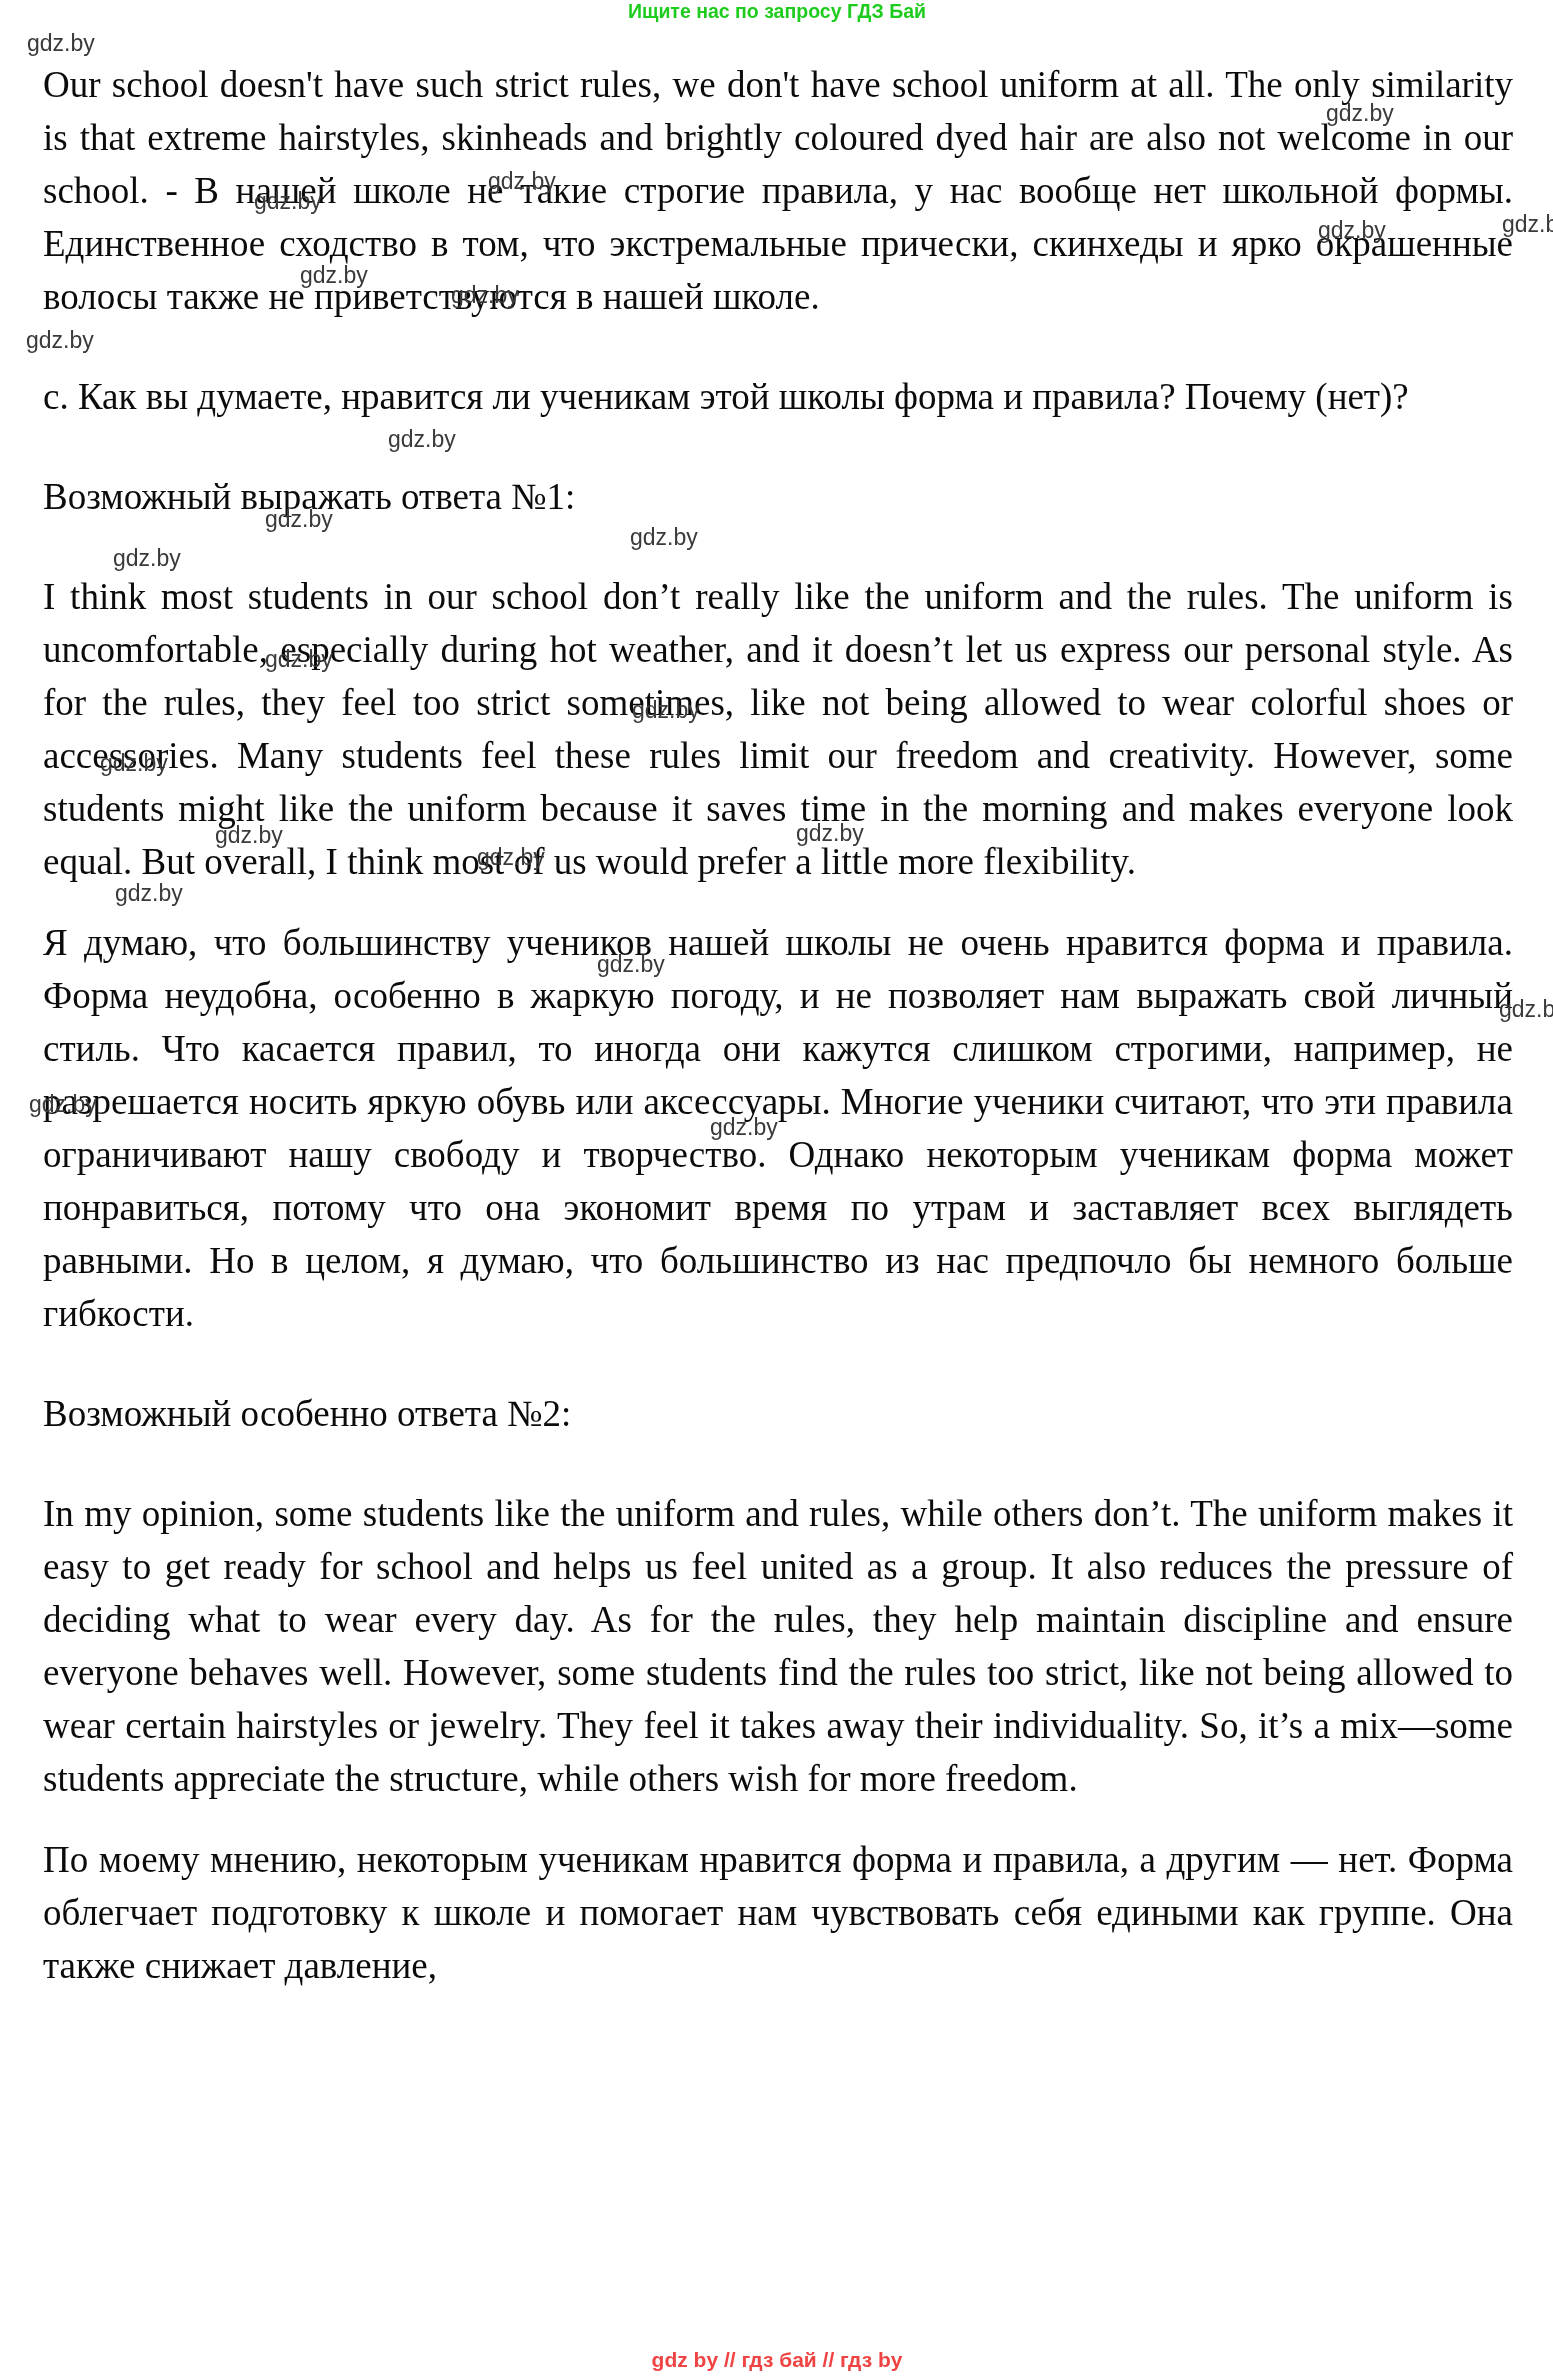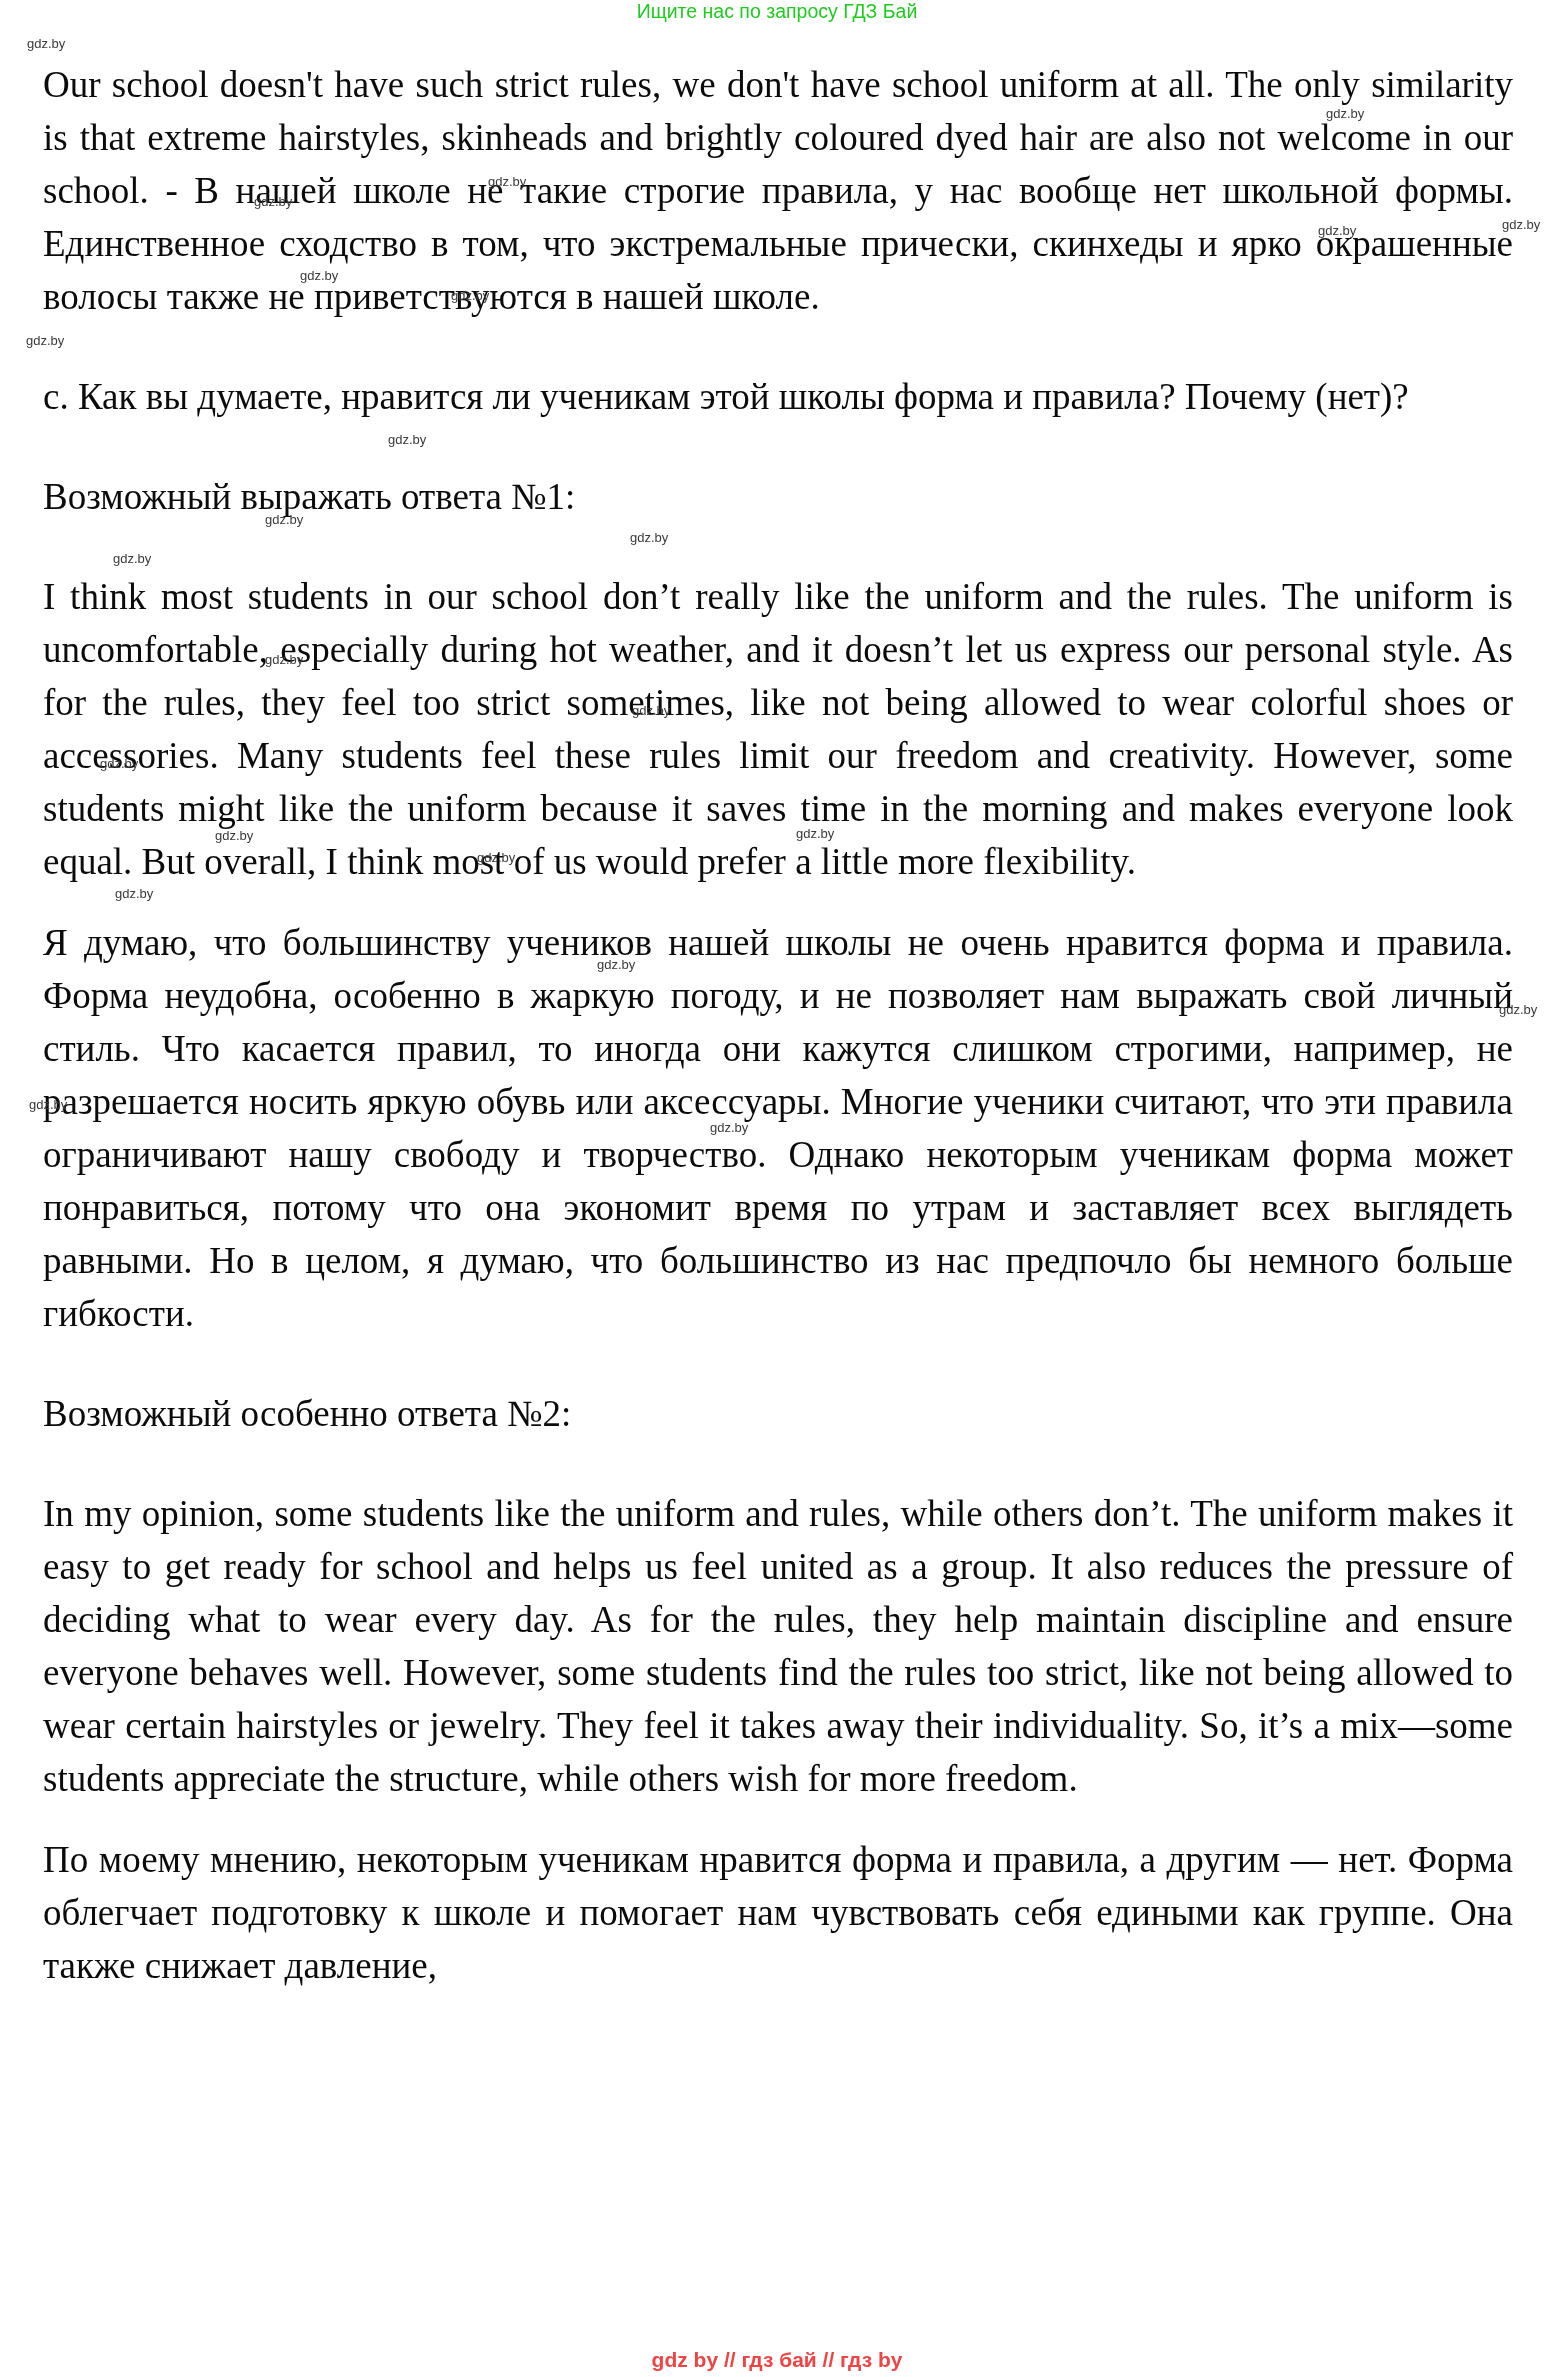--- a/index.html
+++ b/index.html
@@ -17,21 +17,21 @@
   }
 
   
   .promo-header {
     position: absolute;
     top: 0px;
     left: 0;
     width: 1554px;
     text-align: center;
     font-family: "Liberation Sans", "DejaVu Sans", sans-serif;
-    font-weight: normal;
+    font-weight: bold;
     font-size: 19.5px;
     color: #1ecc1e;
     letter-spacing: 0px;
     line-height: 23.4px;
     white-space: nowrap;
   }
 
   
   .promo-footer {
     position: absolute;
@@ -66,21 +66,21 @@
   }
   .para.last-left { text-align: left; }
 
   .spacer-sm { height: 28px; }
   .spacer-md { height: 47px; }
 
   
   .wm {
     position: absolute;
     font-family: "Liberation Sans", "DejaVu Sans", sans-serif;
-    font-size: 13px;
+    font-size: 23px;
     color: #3a3a3a;
     white-space: nowrap;
     pointer-events: none;
     line-height: 17px;
   }
 </style>
 </head>
 <body>
 
 <div class="page">

